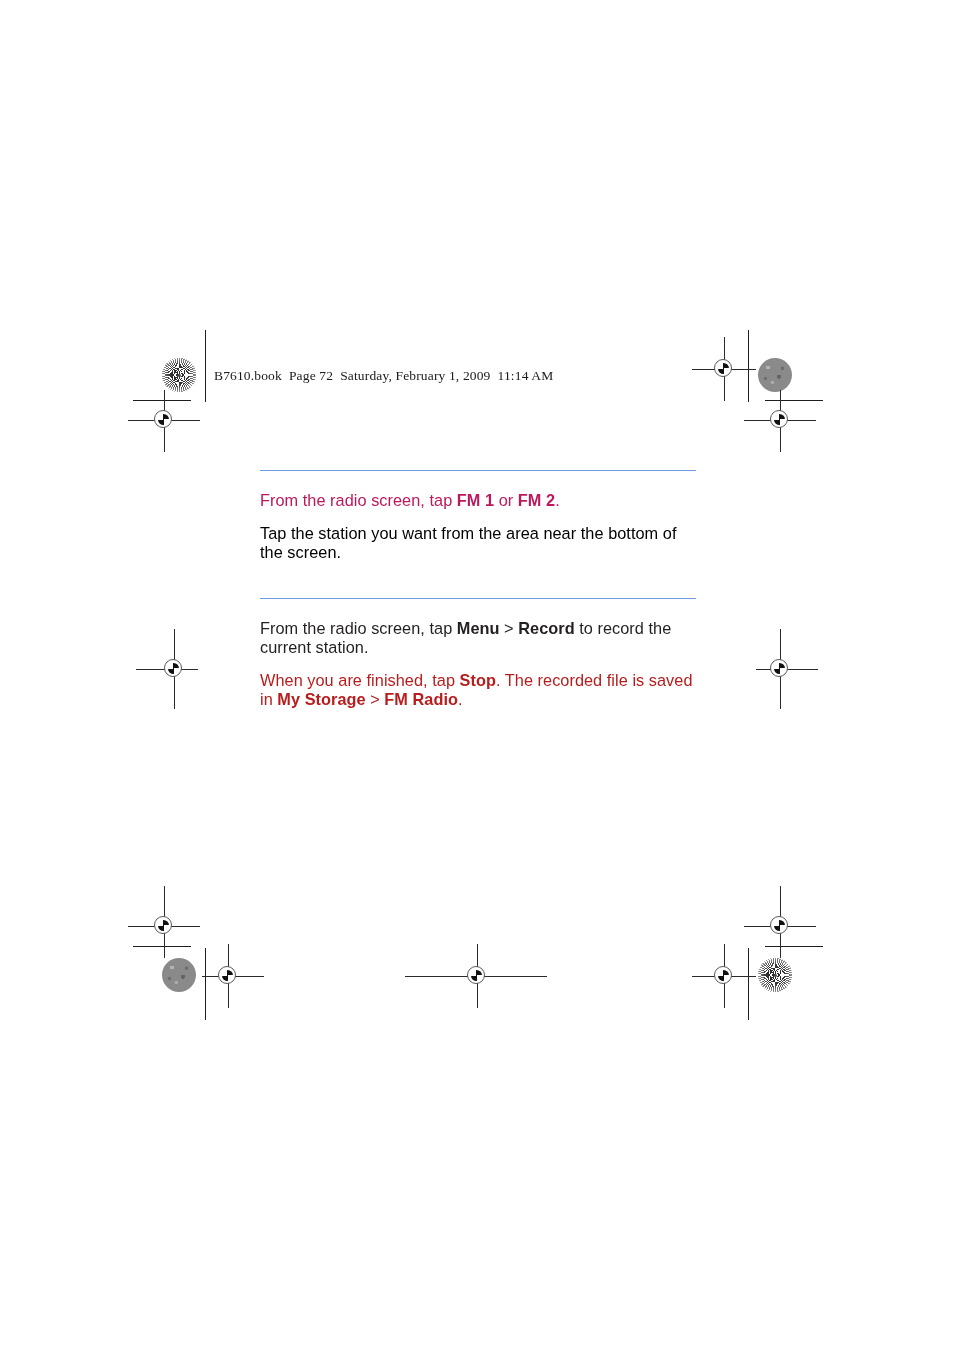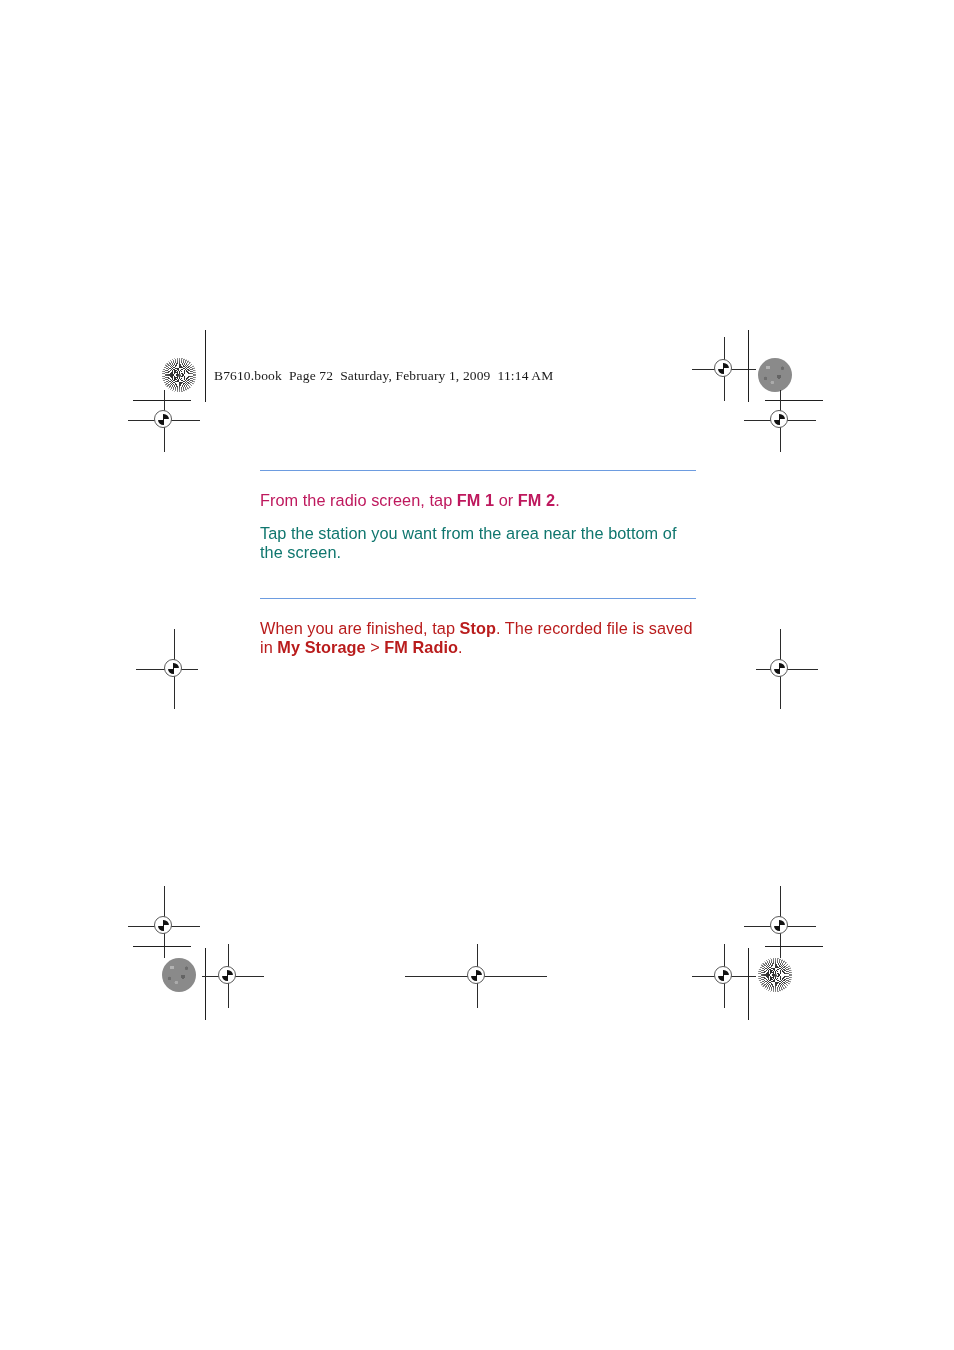--- a/index.html
+++ b/index.html
@@ -177,29 +177,30 @@
 <div class="page">
 
   <div class="print-header">B7610.book  Page 72  Saturday, February 1, 2009  11:14 AM</div>
 
   <div class="content">
 
     <div class="section">
       <div class="rule" style="border-top-color: rgb(109, 156, 224);"></div>
       <div class="section-body">
         <p class="para" style="color: #be185d;"><span>From the radio screen, tap </span><b>FM 1</b><span> or </span><b>FM 2</b><span>.</span></p>
-        <p class="para" style="color: #0f766e;"><span>Tap the station you want from the area near the bottom of the screen.</span></p>
+        <p class="para" style="color: #000000;"><span>Tap the station you want from the area near the bottom of the screen.</span></p>
       </div>
     </div>
 
     <div class="block-gap"></div>
 
     <div class="section">
       <div class="rule" style="border-top-color: rgb(109, 156, 224);"></div>
       <div class="section-body">
+        <p class="para" style="color: rgb(35, 31, 32);"><span>From the radio screen, tap </span><b>Menu</b><span class="sep"> &gt; </span><b>Record</b><span> to record the current station.</span></p>
         <p class="para" style="color: #b91c1c;"><span>When you are finished, tap </span><b>Stop</b><span>. The recorded file is saved in </span><b>My Storage</b><span class="sep"> &gt; </span><b>FM Radio</b><span>.</span></p>
       </div>
     </div>
 
   </div>
 
   <div>
 
     <div class="star-dot mark" style="left:162px; top:358px;"></div>
     <div class="trim-v mark" style="left:205px; top:330px; height:72px;"></div>

